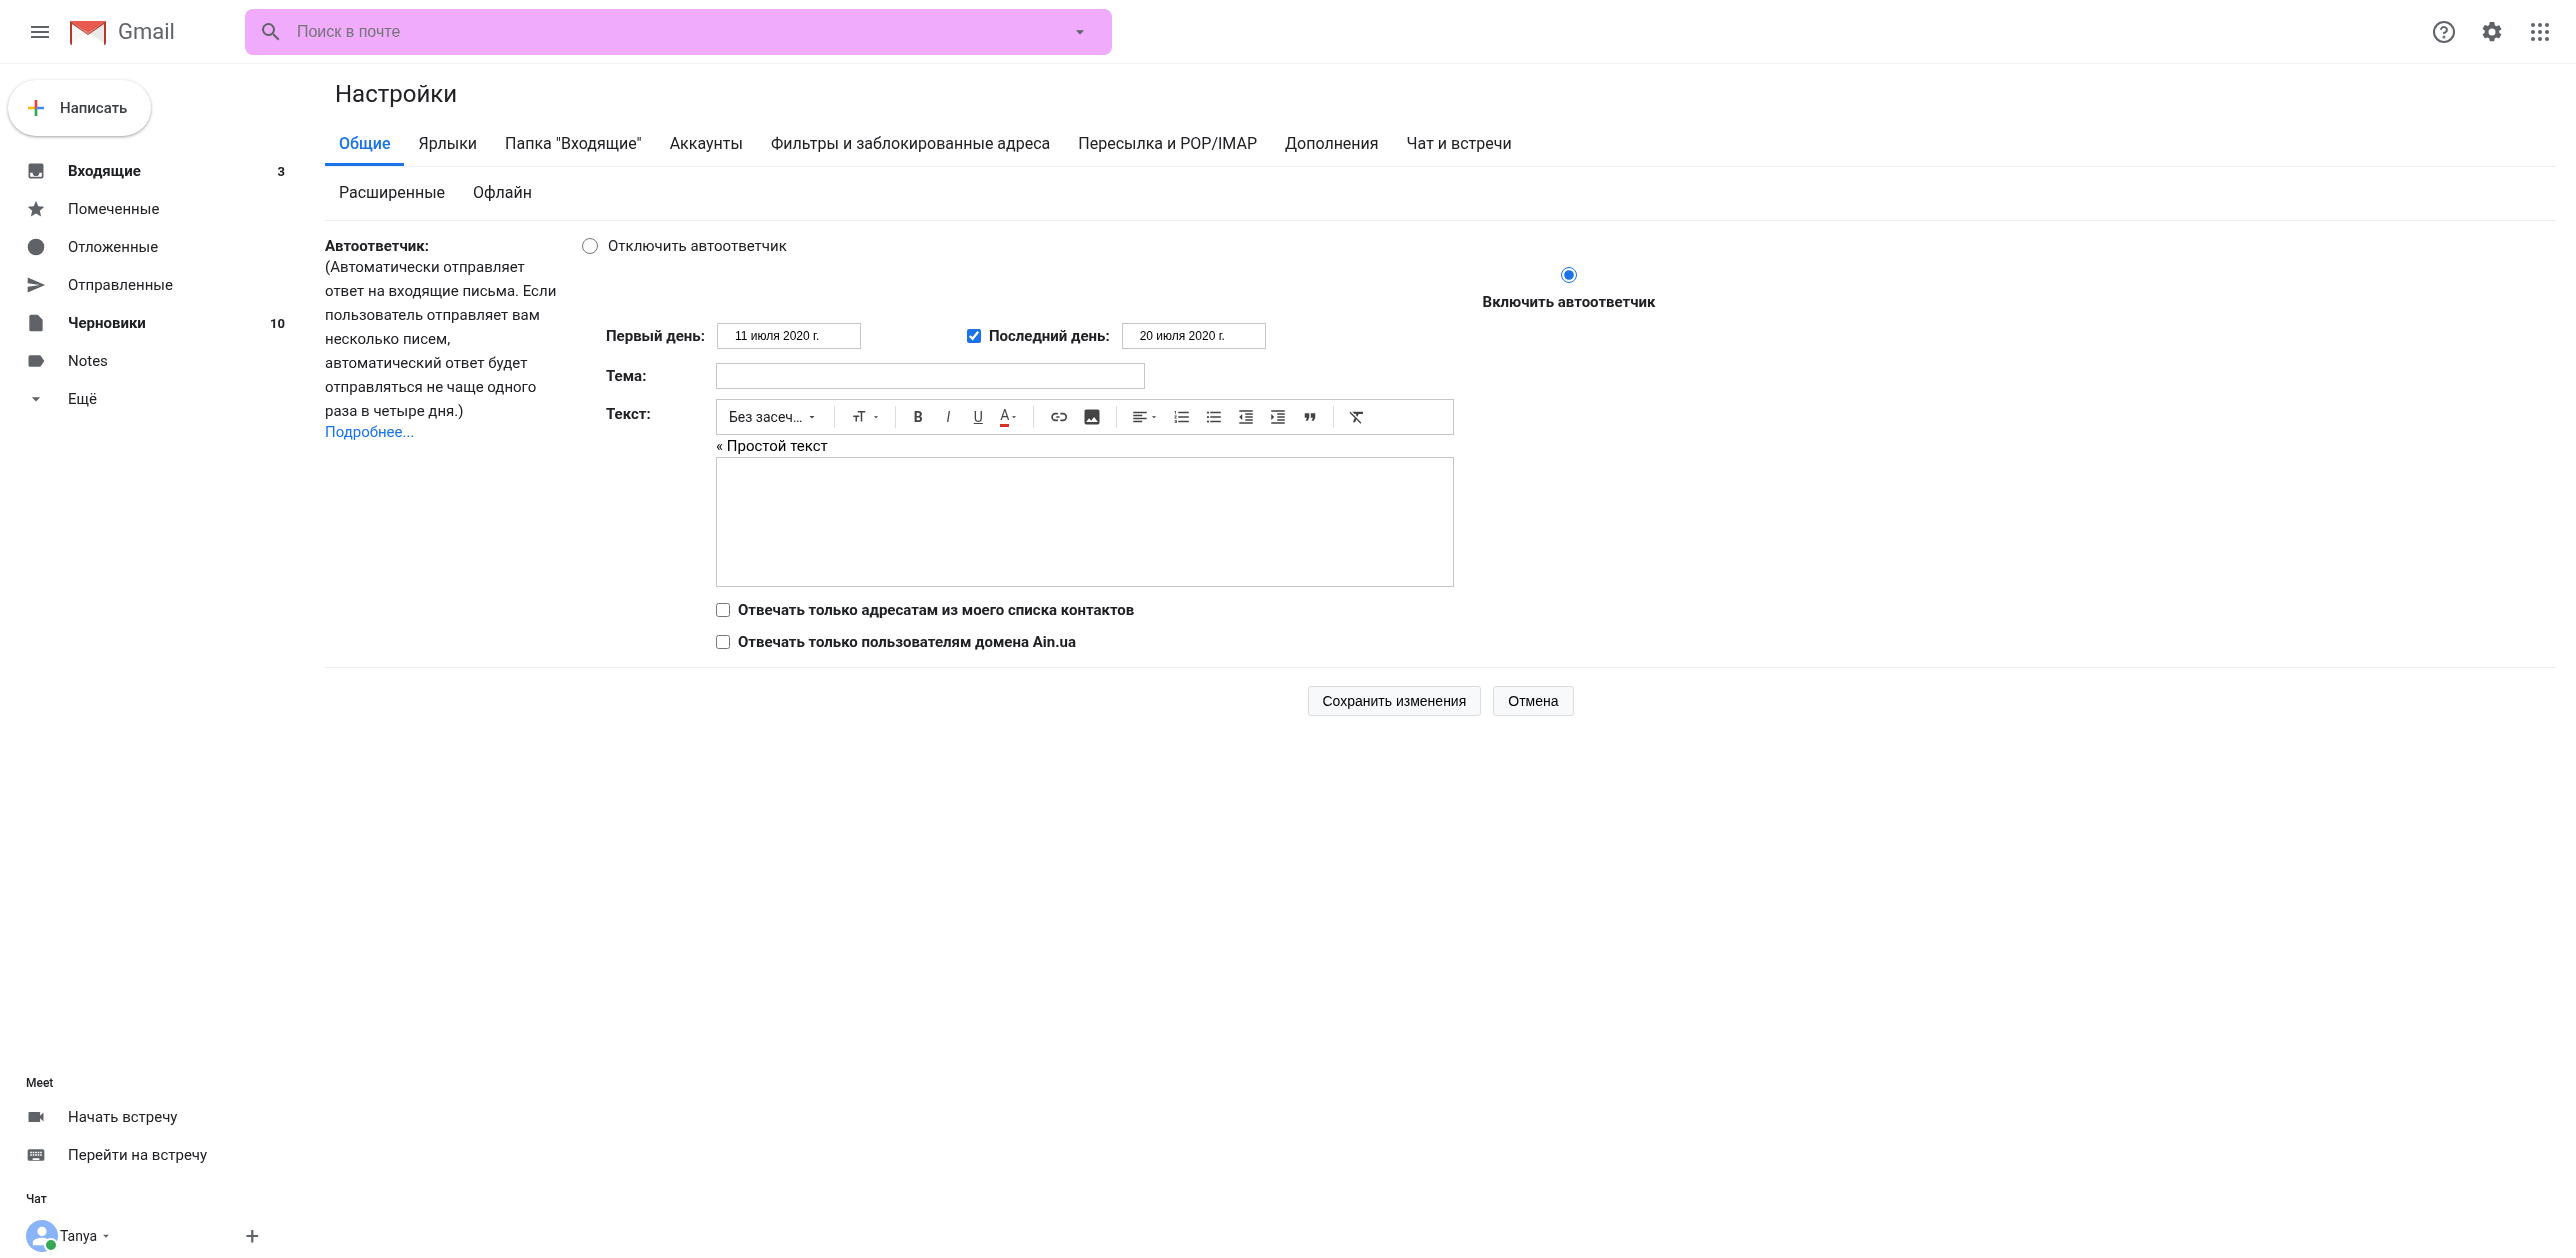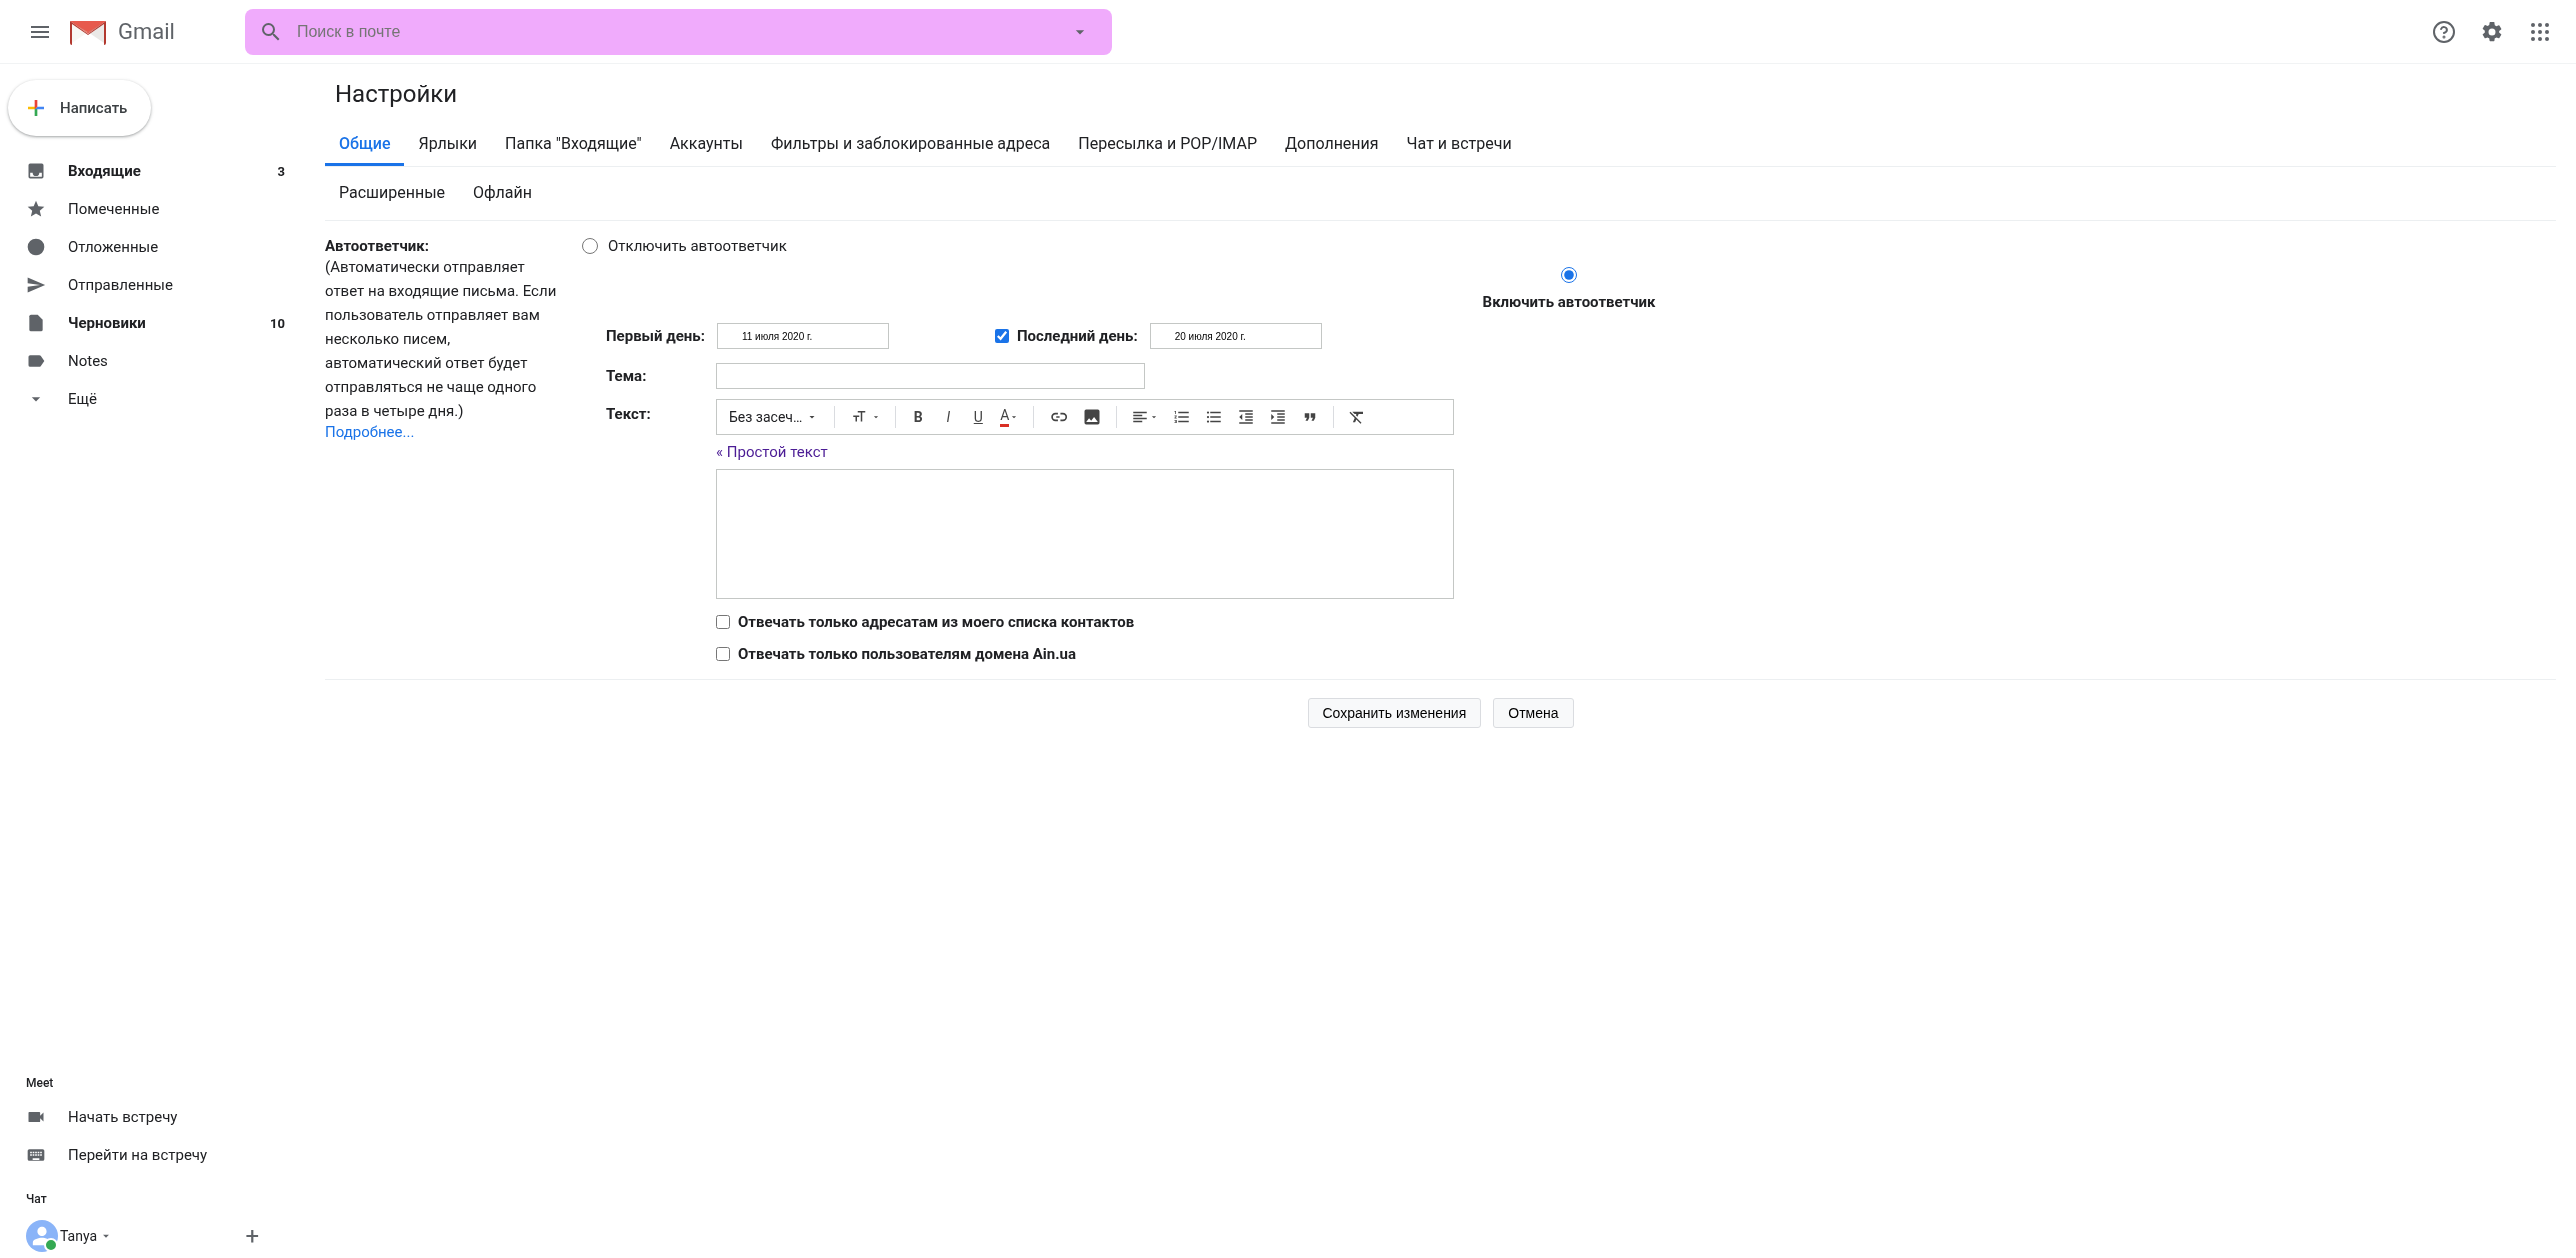--- a/index.html
+++ b/index.html
@@ -48,33 +48,33 @@
   .setting-label { width: 257px; flex-shrink: 0; padding-right: 20px; }
   .setting-label .stitle { font-weight: 700; }
   .setting-label .sdesc { color: #202124; line-height: 1.6; }
   .setting-label a { color: #1a73e8; text-decoration: none; }
   .setting-body { flex: 1; }
   .radio-row { display: flex; align-items: center; gap: 10px; margin-bottom: 12px; font-size: 15px;}
   .radio-row input[type=radio] { width: 16px; height: 16px; accent-color: #1a73e8;}
   .radio-row.sel { font-weight: 700; flex-direction: column; }
   .date-line { display: flex; align-items: center; gap: 8px; margin: 6px 0 14px 24px; flex-wrap: wrap;}
   .date-line .dlbl { font-weight: 700; margin-right: 4px;}
-  .date-line input[type=text] { border: 1px solid #c4c7c5; height: 26px; padding: 2px 24px; font-size: 10px; width: 172px;}
+  .date-line input[type=text] { border: 1px solid #c4c7c5; height: 26px; padding: 2px 17px; font-size: 12px; width: 144px;}
   .date-line input[type=checkbox]{ accent-color: #1a73e8; width:14px; height:14px;}
   .field-line { display: flex; align-items: center; gap: 14px; margin: 10px 0 10px 24px;}
   .field-line .flbl { font-weight: 700; width: 96px;}
   .field-line input[type=text] { border: 1px solid #c4c7c5; height: 26px; padding: 2px 8px; font-size: 14px; width: 429px;}
   .text-row { display: flex; gap: 14px; margin: 10px 0 0 24px; align-items: flex-start;}
   .text-row .flbl { font-weight: 700; width: 96px; padding-top: 6px;}
   .editor-area { flex: 1; max-width: 738px;}
   .toolbar { border: 1px solid #c4c7c5; display: flex; align-items: center; padding: 4px 6px; gap: 6px; flex-wrap: wrap; font-size: 14px;}
   .tbtn { min-width: 24px; height: 26px; display: flex; align-items: center; justify-content: center; cursor: pointer; color: #444; padding: 0 4px;}
   .tsep { width: 1px; height: 22px; background: #dadce0; margin: 0 4px;}
   .font-sel { display:flex; align-items:center; gap:4px; padding: 0 6px; height:26px; cursor:pointer; max-width:110px; overflow:hidden; white-space:nowrap;}
-  .plain-link { display: inline-block; color: #4c1d95; margin: 8px 0; font-size: 15px; cursor:pointer;}
+  .plain-link { display: inline-block; color: #000000; margin: 2px 0; font-size: 15px; cursor:pointer;}
   .editor-box { border: 1px solid #c4c7c5; min-height: 130px; width: 100%;}
   .check-line { display: flex; align-items: center; gap: 8px; margin: 14px 0 0 0;}
   .check-line input { width: 14px; height: 14px;}
   .check-line label { font-weight: 700;}
   .footer-btns { display: flex; justify-content: center; gap: 12px; padding: 18px 0;}
   .fbtn { border: 1px solid #dadce0; background: #f8f9fa; padding: 6px 14px; font-size: 14px; cursor: pointer; border-radius: 3px;}
   
   svg { display: block; }
 </style>
 </head>

